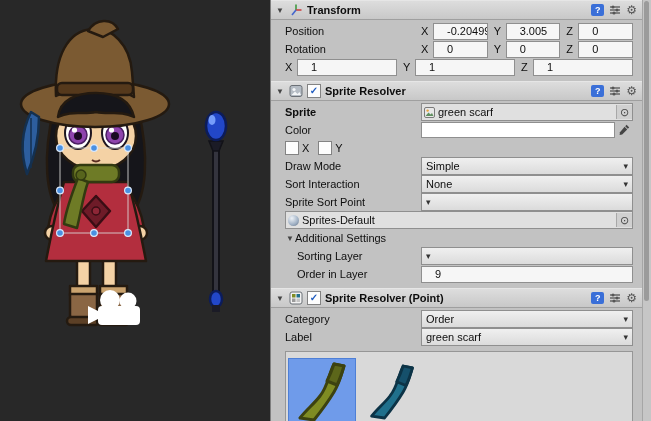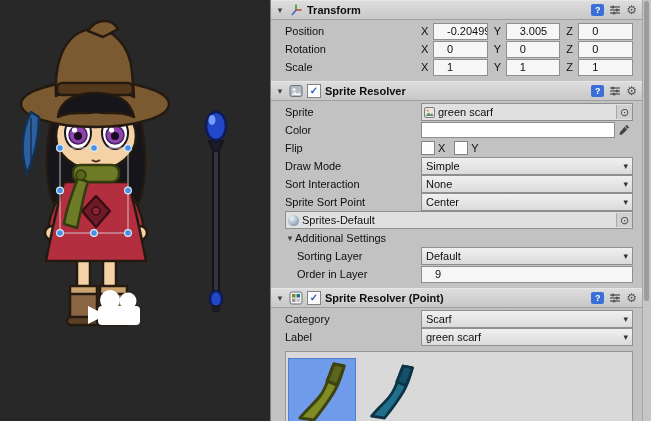--- a/index.html
+++ b/index.html
@@ -26,21 +26,21 @@
   .h-icons{display:flex;align-items:center;gap:5px}
   .help-badge{width:13px;height:12px;background:#3a6fd8;border-radius:2px;color:#fff;font-size:9px;
     font-weight:bold;display:flex;align-items:center;justify-content:center;line-height:1}
   .gear{font-size:12px;color:#555;line-height:1}
 
   .section{padding:2px 0}
   .row{height:18px;display:flex;align-items:center;padding:0 10px 0 14px}
   .row .lbl{width:136px;flex:none;white-space:nowrap;overflow:hidden}
   .row.indent{padding-left:26px}
   .row.indent .lbl{width:124px}
-  .b{font-weight:normal}
+  .b{font-weight:bold}
   .val{flex:1;display:flex;align-items:center;min-width:0}
 
   .tf{flex:1;height:15px;background:#f6f6f6;border:1px solid #8f8f8f;padding:0 13px;
     display:flex;align-items:center;min-width:0;white-space:nowrap;overflow:hidden}
   .axis{width:9px;flex:none;margin:0 3px 0 6px}
   .val .axis.first{margin-left:0}
 
   .dd{flex:1;height:16px;background:linear-gradient(#f0f0f0,#dbdbdb);border:1px solid #8f8f8f;
     display:flex;align-items:center;padding:0 4px;min-width:0}
   .dd .ddtxt{flex:1;white-space:nowrap;overflow:hidden}
@@ -200,21 +200,20 @@
           <span class="val">
             <span class="axis first">X</span>
             <span class="tf">0</span>
             <span class="axis">Y</span>
             <span class="tf">0</span>
             <span class="axis">Z</span>
             <span class="tf">0</span>
           </span>
         </div>
         <div class="row">
-          <span class="lbl">Scale</span>
           <span class="val">
             <span class="axis first">X</span>
             <span class="tf">1</span>
             <span class="axis">Y</span>
             <span class="tf">1</span>
             <span class="axis">Z</span>
             <span class="tf">1</span>
           </span>
         </div>
       </div>
@@ -265,21 +264,20 @@
             <span class="swatch"></span>
             <span class="eyedrop">
               <svg width="12" height="12" viewBox="0 0 12 12">
                 <path d="M8.6 0.8 L11.2 3.4 L9.8 4.8 L7.2 2.2 Z" fill="#444"></path>
                 <path d="M6.6 2.8 L9.2 5.4 L4.2 10.4 L1.6 10.9 L2 8.2 Z" fill="#444"></path>
               </svg>
             </span>
           </span>
         </div>
         <div class="row">
-          <span class="lbl">Flip</span>
           <span class="val">
             <span class="cb"></span>
             <span class="cb-lbl">X</span>
             <span class="cb"></span>
             <span class="cb-lbl">Y</span>
           </span>
         </div>
         <div class="row">
           <span class="lbl">Draw Mode</span>
           <span class="val">
@@ -295,21 +293,20 @@
             <span class="dd">
               <span class="ddtxt">None</span>
               <span class="arrow">▾</span>
             </span>
           </span>
         </div>
         <div class="row">
           <span class="lbl">Sprite Sort Point</span>
           <span class="val">
             <span class="dd">
-              <span class="ddtxt">Center</span>
               <span class="arrow">▾</span>
             </span>
           </span>
         </div>
         <div class="row">
           <span class="val">
             <span class="obj">
               <span class="sphere"></span>
               <span class="objtxt">Sprites-Default</span>
               <span class="picker">⊙</span>
@@ -317,21 +314,20 @@
           </span>
         </div>
         <div class="row">
           <span class="fold">▼</span>
           <span>Additional Settings</span>
         </div>
         <div class="row indent">
           <span class="lbl">Sorting Layer</span>
           <span class="val">
             <span class="dd">
-              <span class="ddtxt">Default</span>
               <span class="arrow">▾</span>
             </span>
           </span>
         </div>
         <div class="row indent">
           <span class="lbl">Order in Layer</span>
           <span class="val">
             <span class="tf">9</span>
           </span>
         </div>
@@ -362,21 +358,21 @@
               <circle cx="5" cy="9" r="1.5" fill="#555"></circle>
           </svg>
           <span class="gear">⚙</span>
         </span>
       </div>
       <div class="section">
         <div class="row">
           <span class="lbl">Category</span>
           <span class="val">
             <span class="dd">
-              <span class="ddtxt">Scarf</span>
+              <span class="ddtxt">Order</span>
               <span class="arrow">▾</span>
             </span>
           </span>
         </div>
         <div class="row">
           <span class="lbl">Label</span>
           <span class="val">
             <span class="dd">
               <span class="ddtxt">green scarf</span>
               <span class="arrow">▾</span>

